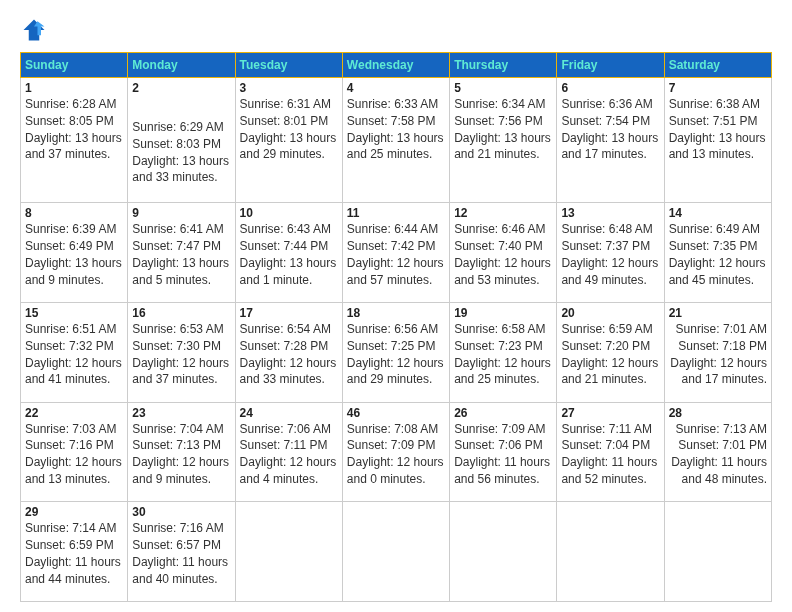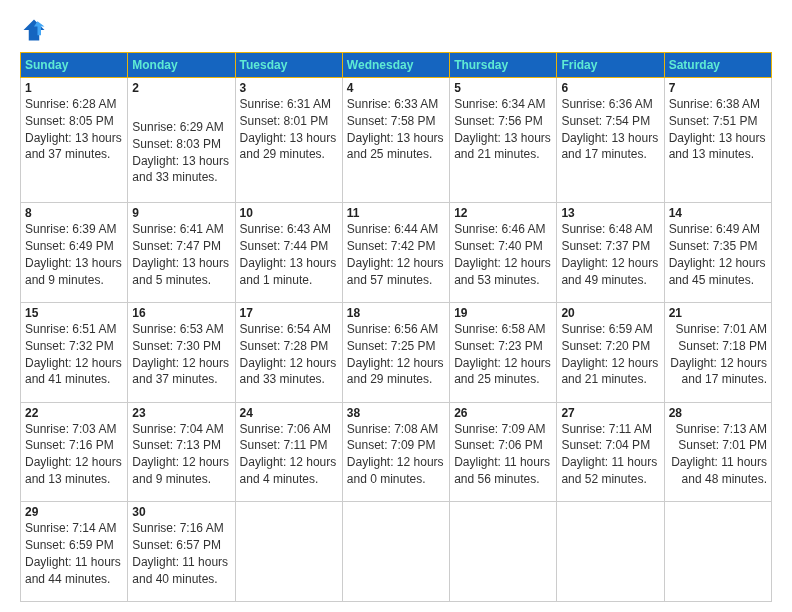--- a/index.html
+++ b/index.html
@@ -274,21 +274,21 @@
 Sunset: 7:13 PM
 Daylight: 12 hours and 9 minutes.</div>
           </td>
           <td>
             <span class="day-num">24</span>
             <div class="day-info" style="white-space: pre-line;">Sunrise: 7:06 AM
 Sunset: 7:11 PM
 Daylight: 12 hours and 4 minutes.</div>
           </td>
           <td>
-            <span class="day-num">38</span>
+            <span class="day-num">46</span>
             <div class="day-info" style="white-space: pre-line;">Sunrise: 7:08 AM
 Sunset: 7:09 PM
 Daylight: 12 hours and 0 minutes.</div>
           </td>
           <td>
             <span class="day-num">26</span>
             <div class="day-info" style="white-space: pre-line;">Sunrise: 7:09 AM
 Sunset: 7:06 PM
 Daylight: 11 hours and 56 minutes.</div>
           </td>

